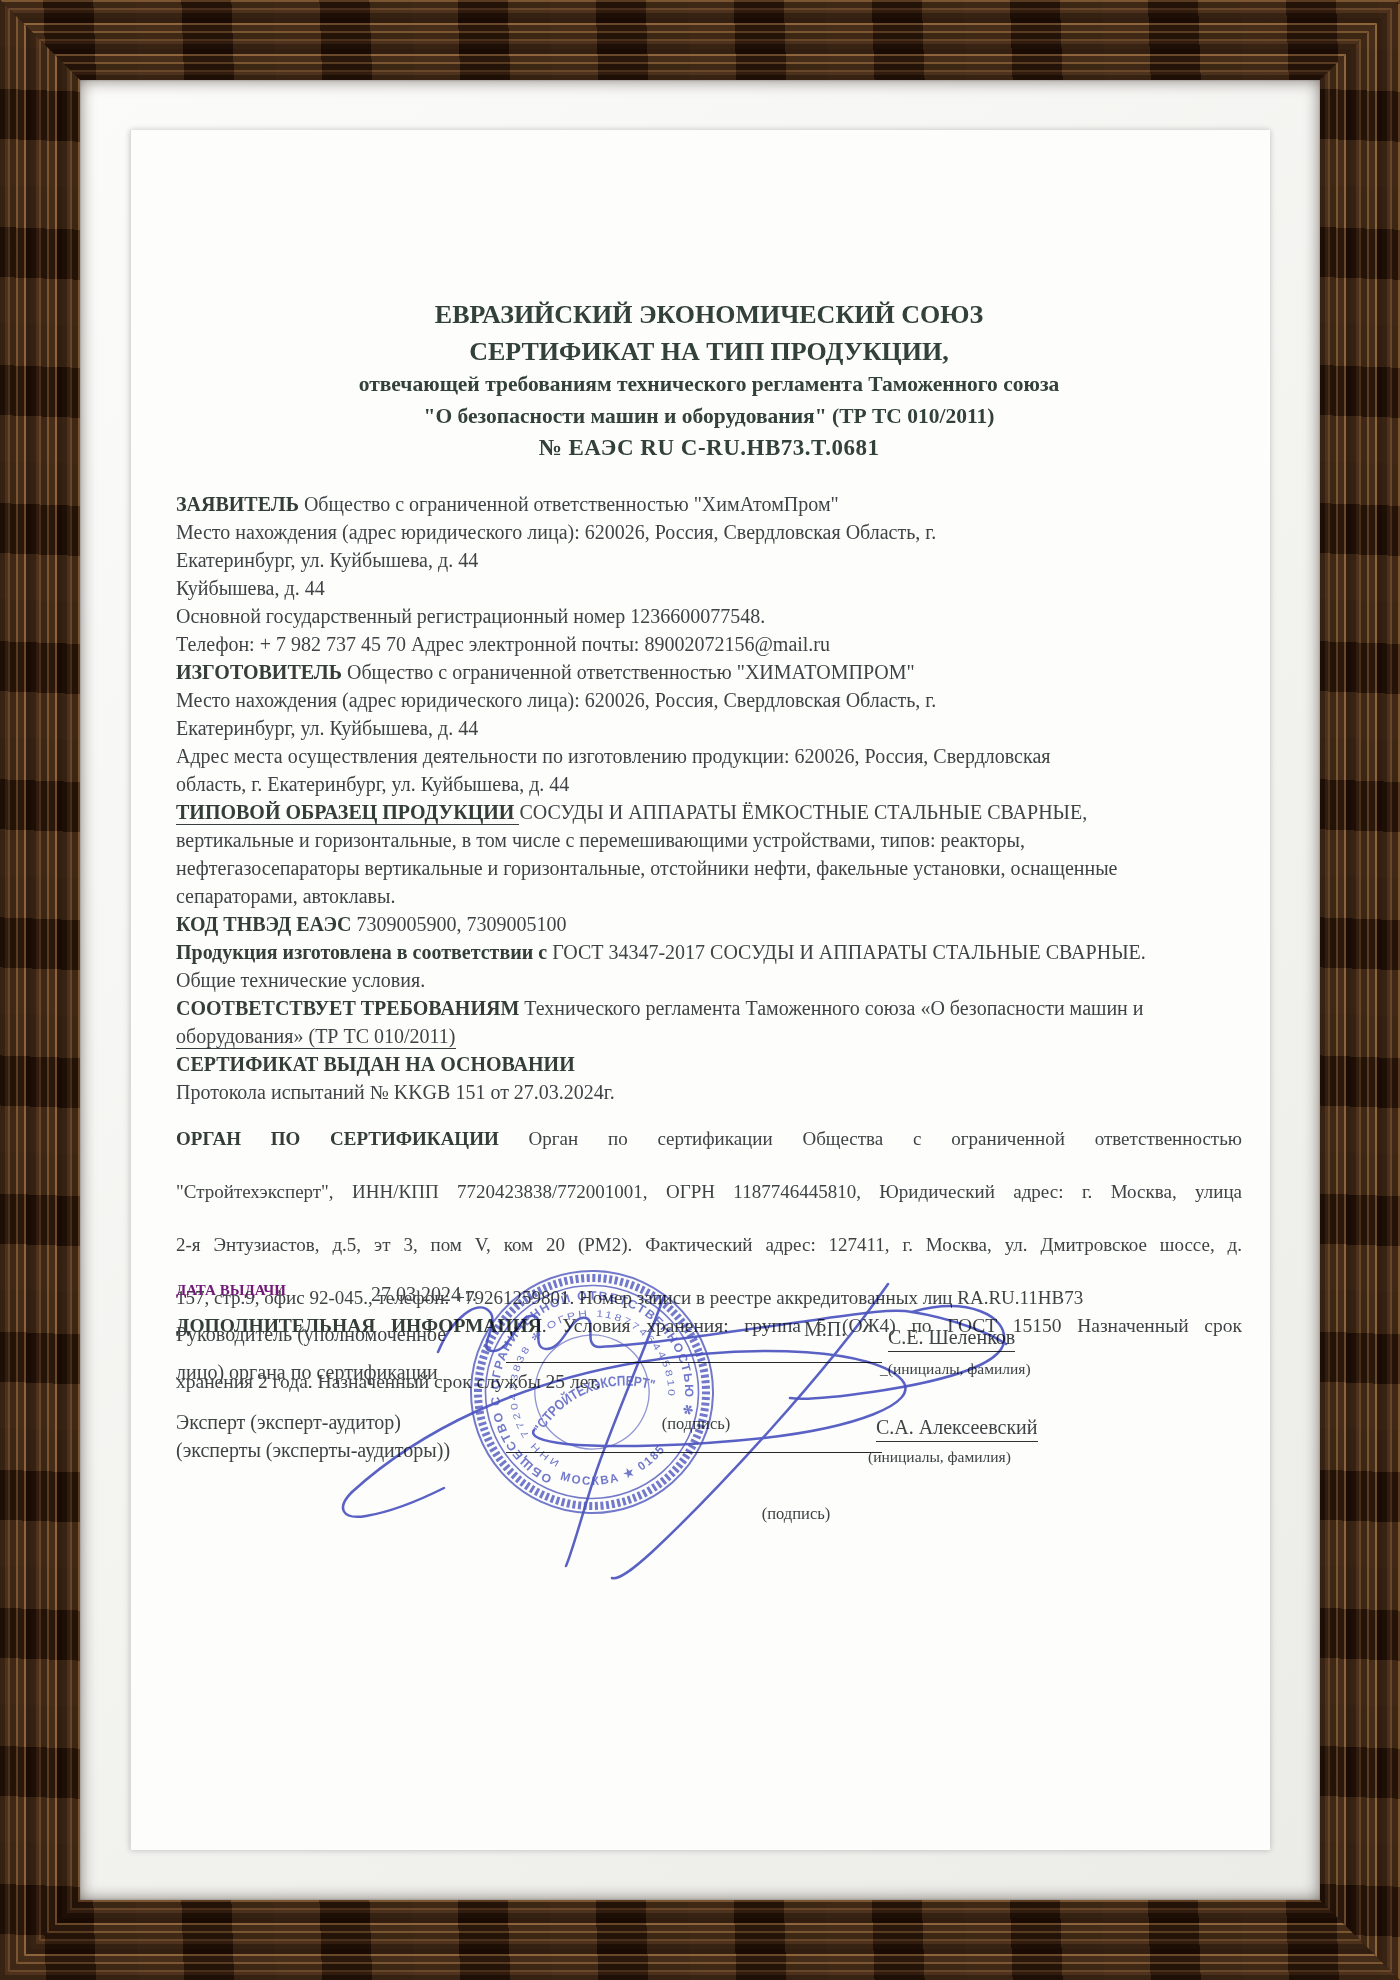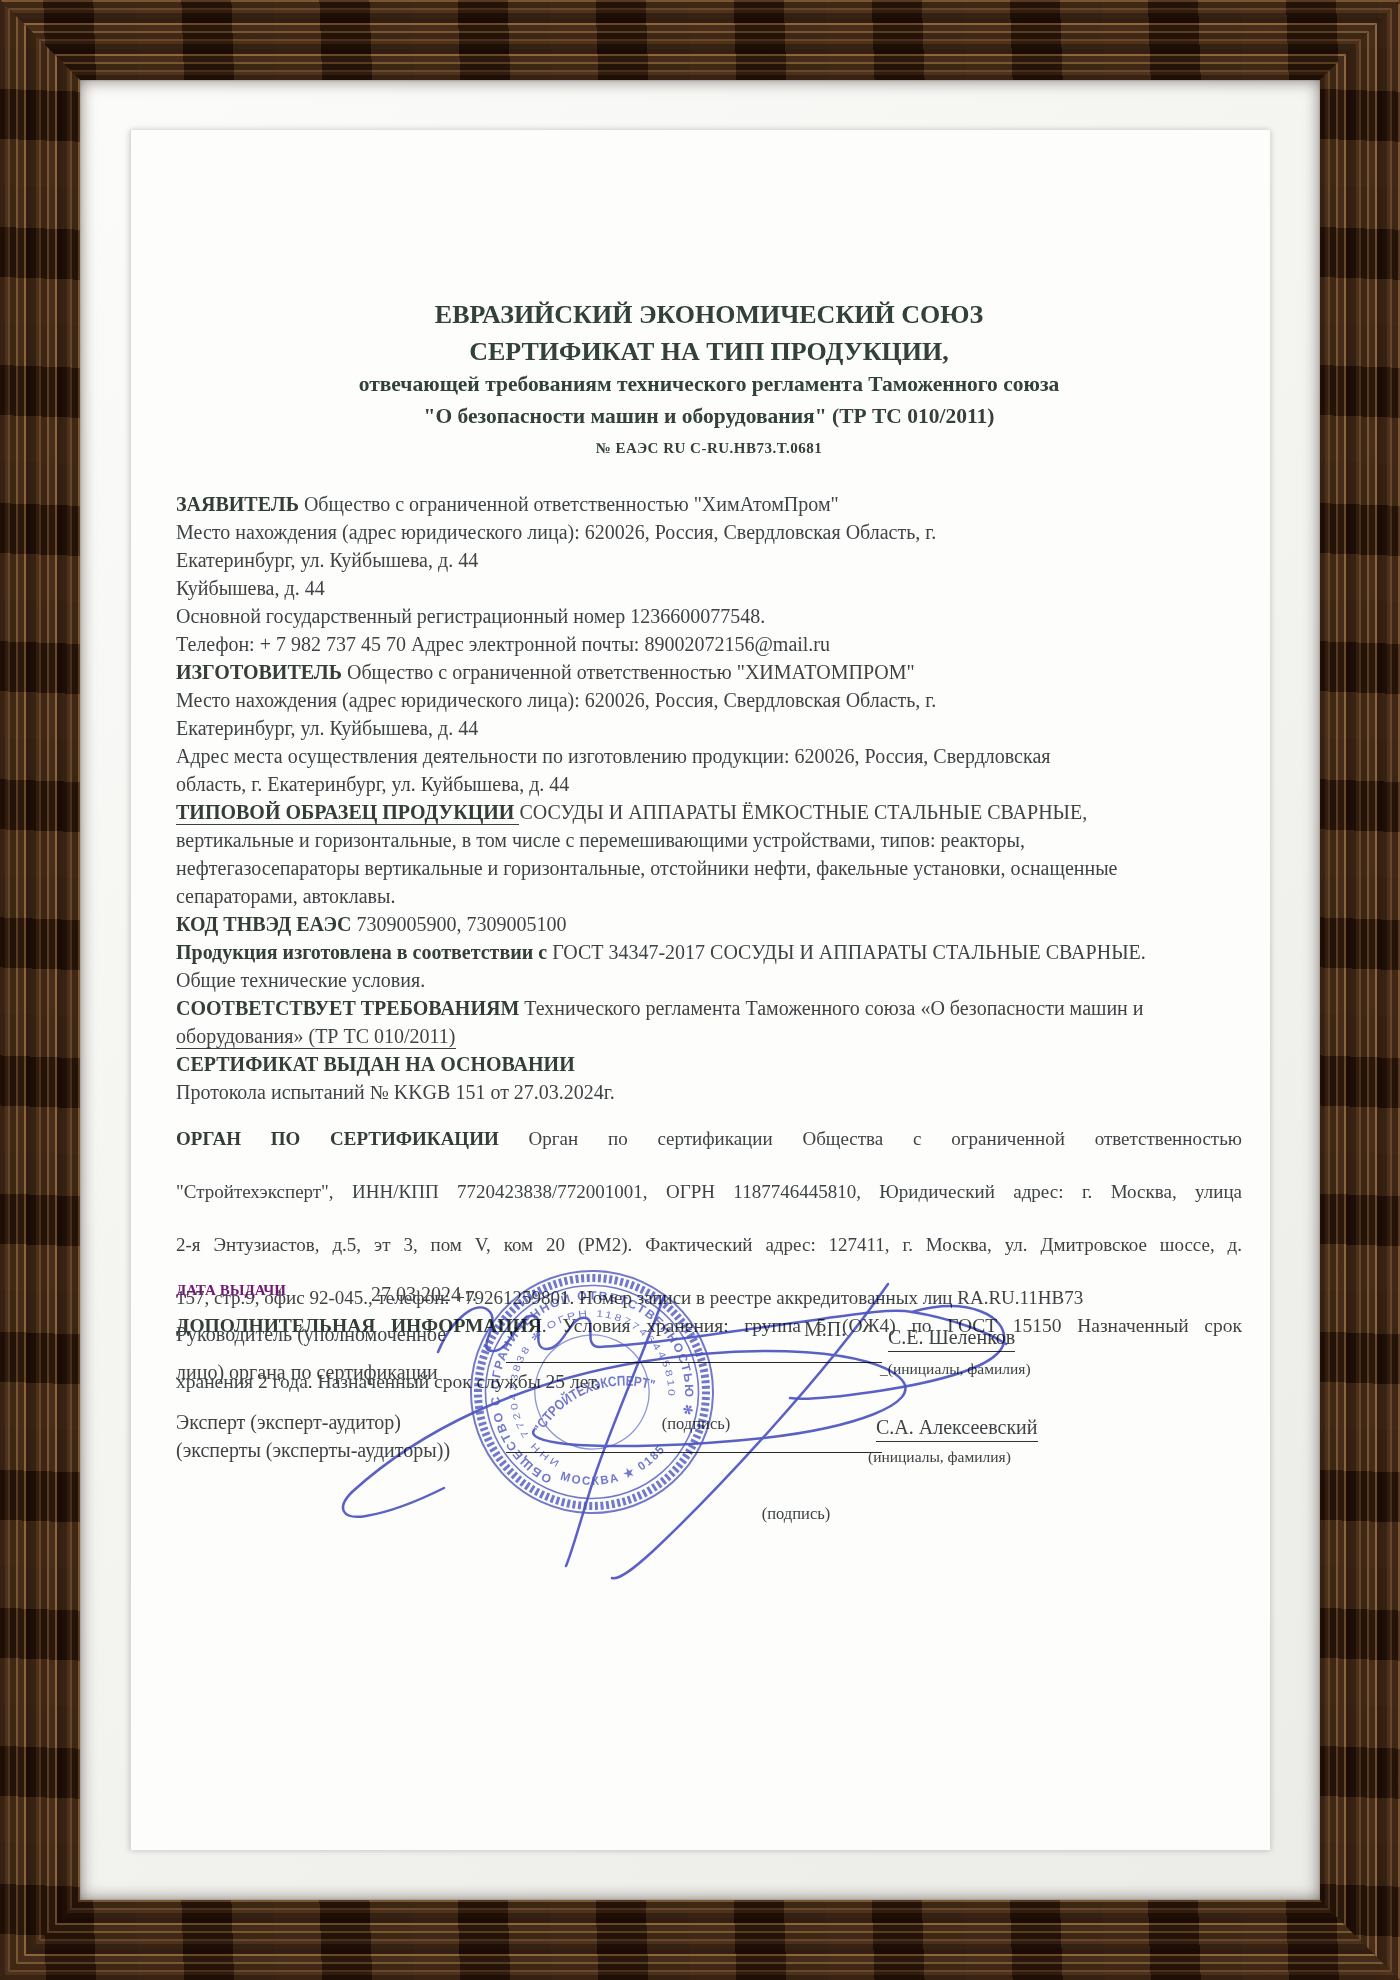--- a/index.html
+++ b/index.html
@@ -32,21 +32,21 @@
 
   
   .paper{position:absolute;inset:130px;background:#fdfdfb;border-left:1px solid #dadad6;
          box-shadow:0 0 6px rgba(0,0,0,.22);box-sizing:border-box;
          padding:165px 28px 0 45px;color:#3f4345;}
 
   .t-line{text-align:center;font-weight:bold;color:#33413b;white-space:nowrap;}
   .t1{font-size:26px;line-height:40px;}
   .t2{font-size:26px;line-height:33px;}
   .t3,.t4{font-size:21.5px;line-height:32px;}
-  .t5{font-size:15px;line-height:32px;letter-spacing:.5px;}
+  .t5{font-size:23px;line-height:32px;letter-spacing:.5px;}
 
   .body-host{margin-top:26px;}
   .line{font-size:20px;line-height:28px;white-space:nowrap;color:#3f4345;}
   .line .b{font-weight:bold;color:#343e39;}
   .line .u{border-bottom:1.6px solid #3a3f41;padding-bottom:1px;}
   .line.fj{white-space:normal;text-align:justify;}
   .line.fj::after{content:"";display:inline-block;width:100%;line-height:0;font-size:0;vertical-align:top;}
   .line.sz-s{font-size:19px;line-height:26.5px;}
   .line.sz-s2{font-size:19.5px;line-height:28px;}
 

